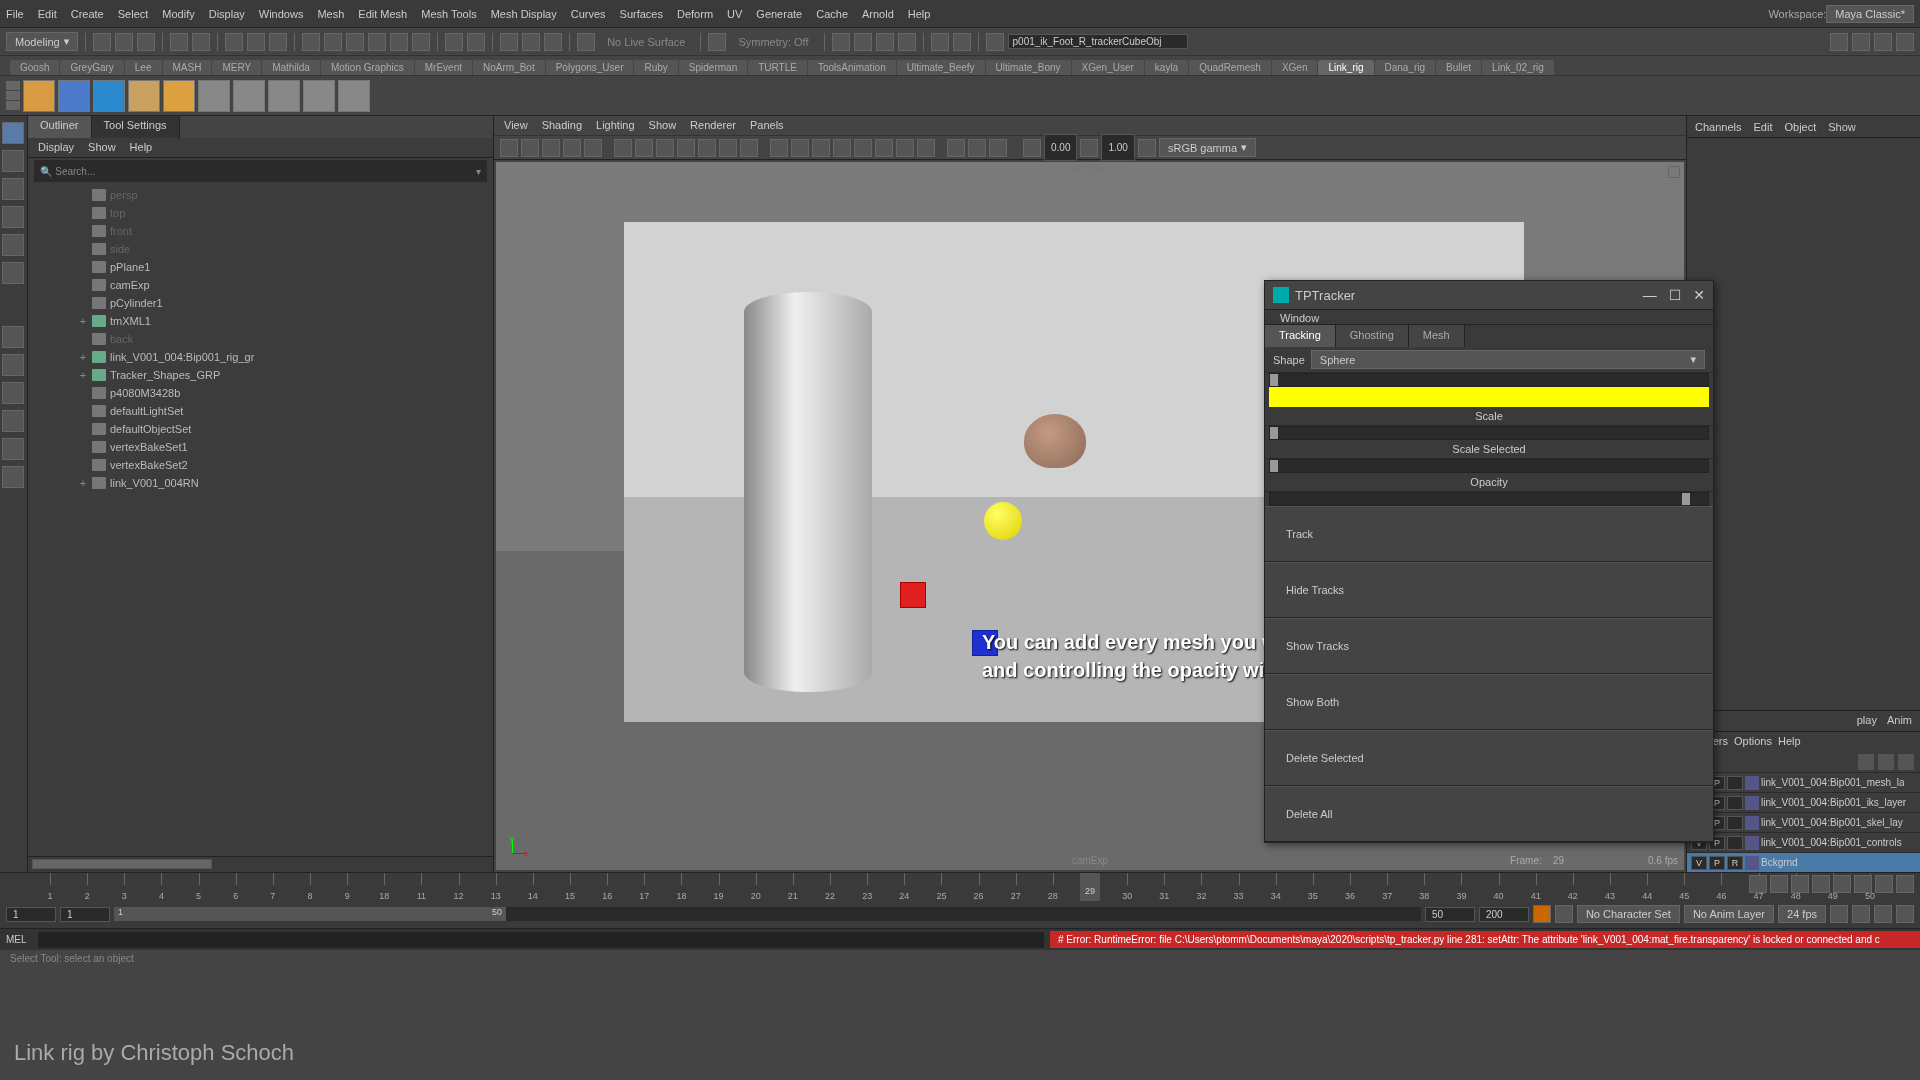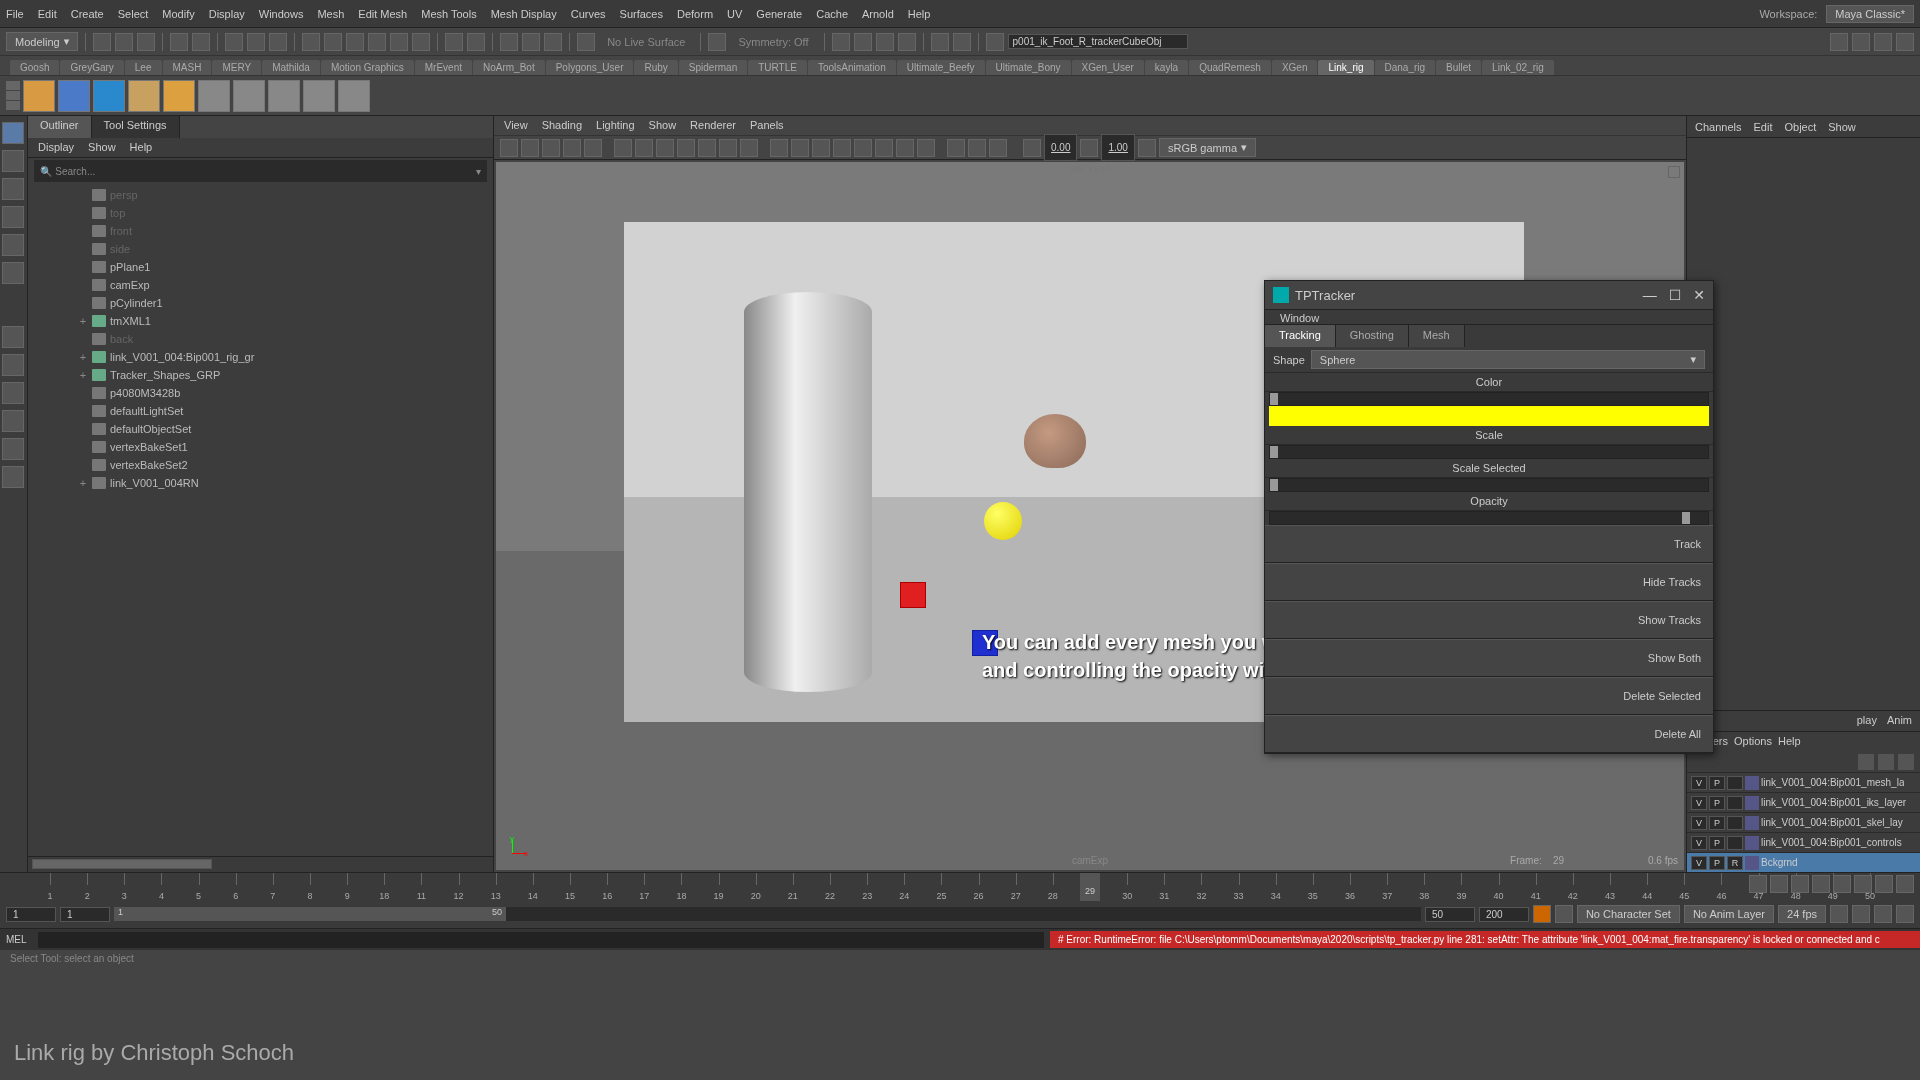--- a/index.html
+++ b/index.html
@@ -2,21 +2,21 @@
 <html><head>
 <meta charset="utf-8">
 <style>
 * { margin: 0; padding: 0; box-sizing: border-box; font-family: Arial, sans-serif; user-select: none; }
 body { width: 1920px; height: 1080px; background: #444; color: #ccc; font-size: 11px; overflow: hidden; position: relative; }
 
 
 .menubar { height: 28px; background: #3a3a3a; display: flex; align-items: center; padding: 0 6px; border-bottom: 1px solid #222; justify-content: space-between; }
 .menubar .left { display: flex; gap: 14px; }
 .menubar .item { cursor: pointer; }
-.menubar .right { display: flex; gap: 9px; color: #aaa; align-items: center; }
+.menubar .right { display: flex; gap: 0; color: #aaa; align-items: center; }
 
 
 .toolbar1 { height: 28px; background: #444; display: flex; align-items: center; padding: 0 6px; gap: 4px; border-bottom: 1px solid #333; }
 .dropdown { background: #555; border: 1px solid #666; padding: 2px 8px; color: #ccc; font-size: 11px; display: inline-flex; align-items: center; gap: 4px; }
 .toolbar1 .icon-btn, .viewport-toolbar .icon-btn { width: 18px; height: 18px; background: #555; border: 1px solid #666; display: inline-block; }
 .toolbar1 .sep { width: 1px; height: 18px; background: #666; margin: 0 3px; }
 .toolbar1 .text-field { background: #2a2a2a; color: #ccc; border: 1px solid #555; padding: 1px 4px; font-size: 10px; min-width: 180px; }
 
 
 .shelf-tabs { height: 20px; background: #444; display: flex; align-items: flex-end; padding: 0 10px; gap: 1px; border-bottom: 1px solid #333; }
@@ -51,21 +51,21 @@
 .tree-item .micon { width: 14px; height: 12px; background: #777; border-radius: 1px; }
 .tree-item .micon.g { background: #6a8; }
 .tree-item .dim { color: #666; }
 .out-slider { height: 16px; background: #3a3a3a; border-top: 1px solid #222; position: relative; }
 .out-slider .thumb { position: absolute; left: 4px; top: 2px; width: 180px; height: 10px; background: #666; border: 1px solid #555; }
 
 
 .viewport-area { flex: 1; background: #444; display: flex; flex-direction: column; }
 .vp-menu { height: 20px; display: flex; gap: 14px; padding: 3px 10px; font-size: 11px; background: #444; border-bottom: 1px solid #333; }
 .viewport-toolbar { height: 24px; background: #444; display: flex; align-items: center; padding: 0 6px; gap: 3px; border-bottom: 1px solid #222; }
-.viewport-toolbar .num { background: #2a2a2a; color: #ccc; font-size: 10px; padding: 7px 6px; border: 1px solid #555; text-decoration: underline; }
+.viewport-toolbar .num { background: #2a2a2a; color: #ccc; font-size: 10px; padding: 7px 6px; border: 1px solid #555; }
 .viewport { flex: 1; background: #6a6a6a; position: relative; margin: 2px; overflow: hidden; }
 .canvas-bg { position: absolute; inset: 0; background: linear-gradient(to bottom, #7a7a7a 55%, #6a6a6a 55%); }
 .render-region { position: absolute; left: 128px; top: 60px; width: 900px; height: 500px; background: linear-gradient(to bottom, #d2d2d2 55%, #b5b5b5 55%); }
 .cylinder { position: absolute; left: 120px; top: 70px; width: 128px; height: 400px; background: linear-gradient(to right, #888, #f0f0f0 40%, #aaa); border-radius: 64px / 20px; }
 .head { position: absolute; left: 400px; top: 192px; width: 62px; height: 54px; background: radial-gradient(circle at 40% 35%, #c59a82, #8a6a58); border-radius: 50% 50% 45% 45%; }
 .yellow-ball { position: absolute; left: 360px; top: 280px; width: 38px; height: 38px; background: radial-gradient(circle at 35% 30%, #ffff66, #e0d000); border-radius: 50%; }
 .red-cube { position: absolute; left: 276px; top: 360px; width: 26px; height: 26px; background: #e02020; border: 1px solid #a00; }
 .blue-cube { position: absolute; left: 348px; top: 408px; width: 26px; height: 26px; background: #2030d0; border: 1px solid #1020a0; }
 .overlay-text { position: absolute; left: 358px; top: 406px; color: #fff; font-size: 20px; font-weight: bold; line-height: 1.4; text-shadow: 1px 1px 2px #000; }
 .vp-dim { position: absolute; left: 50%; top: 2px; transform: translateX(-50%); color: #777; font-size: 9px; }
@@ -87,21 +87,21 @@
 .tp-title .ctrls span { cursor: pointer; }
 .tp-menu { height: 16px; padding: 2px 15px; font-size: 11px; border-top: 1px solid #222; border-bottom: 1px solid #222; }
 .tp-tabs { height: 22px; display: flex; background: #3a3a3a; }
 .tp-tab { padding: 4px 14px; font-size: 11px; color: #aaa; background: #444; border-right: 1px solid #222; }
 .tp-tab.active { color: #fff; background: #555; }
 .tp-row { padding: 3px 8px; font-size: 11px; border-bottom: 1px solid #2a2a2a; display: flex; align-items: center; gap: 6px; }
 .tp-row.center { justify-content: center; }
 .tp-slider { height: 14px; background: #2a2a2a; margin: 0 4px; position: relative; border: 1px solid #222; }
 .tp-slider .thumb { position: absolute; top: 0; width: 8px; height: 12px; background: #999; }
 .tp-color-swatch { height: 20px; background: #ffff00; margin: 0 4px; }
-.tp-btn { text-align: right; padding: 12px; background: #444; border-top: 1px solid #555; border-bottom: 1px solid #222; cursor: pointer; font-size: 11px; }
+.tp-btn { text-align: left; padding: 21px; background: #444; border-top: 1px solid #555; border-bottom: 1px solid #222; cursor: pointer; font-size: 11px; }
 
 
 .channel { width: 234px; background: #3c3c3c; display: flex; flex-direction: column; border-left: 1px solid #222; }
 .channel .hdr { height: 22px; display: flex; gap: 12px; padding: 3px 8px; font-size: 11px; border-bottom: 1px solid #222; align-items: center; }
 .channel .body { flex: 1; }
 .channel .layer-header { height: 22px; display: flex; gap: 10px; padding: 3px 8px; font-size: 11px; border-top: 1px solid #222; border-bottom: 1px solid #222; }
 .channel .layer-tabs { height: 20px; display: flex; gap: 6px; padding: 3px 8px; font-size: 11px; }
 .channel .layer-toolbar { height: 20px; display: flex; justify-content: flex-end; gap: 4px; padding: 2px 6px; }
 .channel .layer-toolbar .lb { width: 16px; height: 16px; background: #555; }
 .layer-row { height: 20px; display: flex; align-items: center; gap: 2px; padding: 0 4px; font-size: 10px; border-top: 1px solid #2a2a2a; }
@@ -711,23 +711,20 @@
   <div class="tp-menu">Window</div>
   <div class="tp-tabs">
     <div class="tp-tab active">Tracking</div>
     <div class="tp-tab">Ghosting</div>
     <div class="tp-tab">Mesh</div>
   </div>
   <div class="tp-row">
     <span>Shape</span>
     <span class="dropdown" style="flex:1"><span>Sphere</span><span style="flex:1"></span>▾</span>
   </div>
-  <div class="tp-row center">
-      <span>Color</span>
-    </div>
   <div class="tp-slider">
       <div class="thumb" style="left:0"></div>
     </div>
   <div class="tp-color-swatch"></div>
   <div class="tp-row center">
       <span>Scale</span>
     </div>
   <div class="tp-slider">
       <div class="thumb" style="left:0"></div>
     </div>

